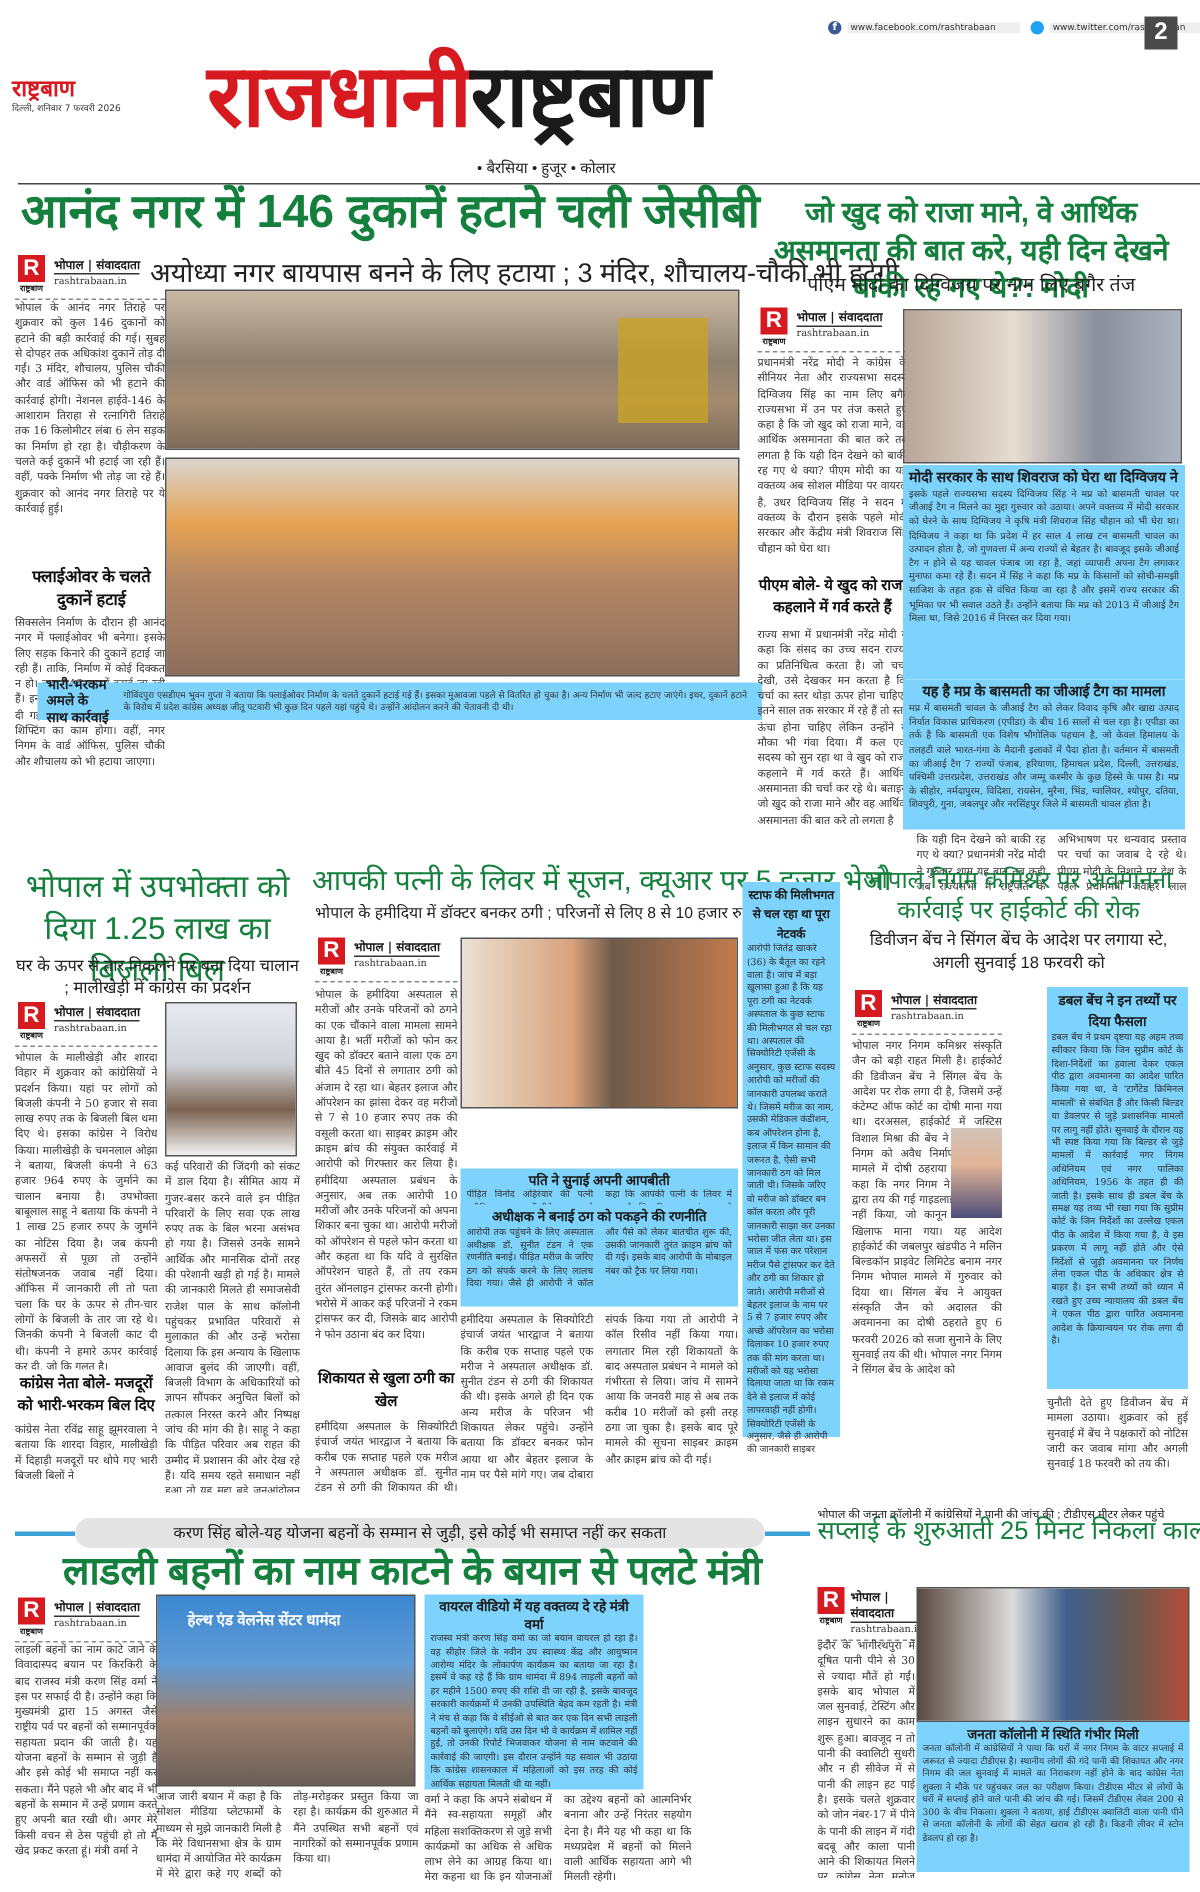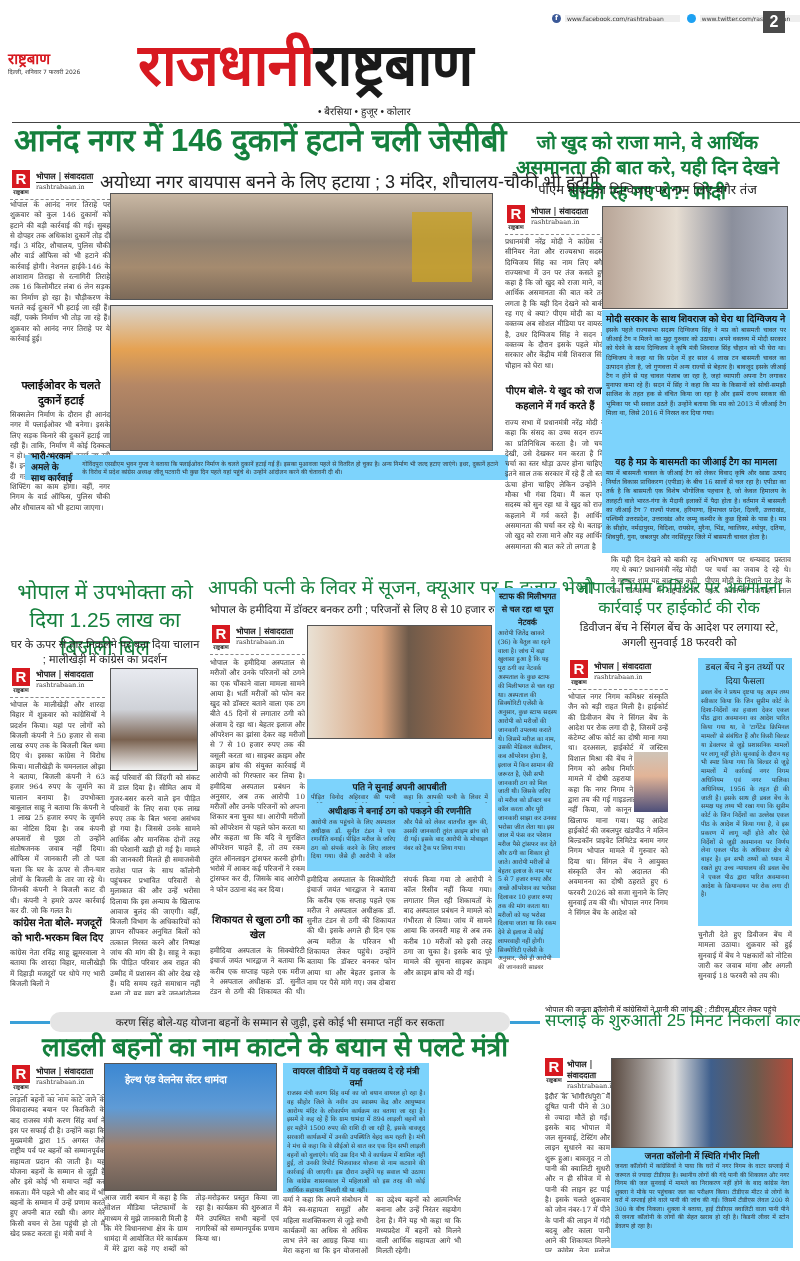--- a/index.html
+++ b/index.html
@@ -156,21 +156,21 @@
       </div>
     <div>
         <div class="who">भोपाल | संवाददाता</div>
         <div class="site">rashtrabaan.in</div>
       </div>
   </div>
 </div>
 <div class="abs body" style="left:568px;top:692px;width:100px;height:305px;">भोपाल नगर निगम कमिश्नर संस्कृति जैन को बड़ी राहत मिली है। हाईकोर्ट की डिवीजन बेंच ने सिंगल बेंच के आदेश पर रोक लगा दी है, जिसमें उन्हें कंटेम्प्ट ऑफ कोर्ट का दोषी माना गया था। दरअसल, हाईकोर्ट में जस्टिस विशाल मिश्रा की बेंच ने भोपाल नगर निगम को अवैध निर्माण गिराने के मामले में दोषी ठहराया था। कोर्ट ने कहा कि नगर निगम ने सुप्रीम कोर्ट द्वारा तय की गई गाइडलाइन का पालन नहीं किया, जो कानून के राज के खिलाफ माना गया। यह आदेश हाईकोर्ट की जबलपुर खंडपीठ ने मलिन बिल्डकॉन प्राइवेट लिमिटेड बनाम नगर निगम भोपाल मामले में गुरुवार को दिया था। सिंगल बेंच ने आयुक्त संस्कृति जैन को अदालत की अवमानना का दोषी ठहराते हुए 6 फरवरी 2026 को सजा सुनाने के लिए सुनवाई तय की थी। भोपाल नगर निगम ने सिंगल बेंच के आदेश को</div>
 <div class="abs photo" style="left:634px;top:752px;width:34px;height:60px;background:linear-gradient(180deg,#cfc4b8 0%,#e2b497 40%,#4d4f7a 100%);border:none;"></div>
 <div class="abs box" style="left:698px;top:658px;width:94px;height:268px;padding:2px 3px;">
-  <div style="font-weight:normal;font-size:9px;text-align:center;font-family:'Liberation Sans',sans-serif;line-height:14px;">डबल बेंच ने इन तथ्यों पर दिया फैसला</div>
+  <div style="font-weight:bold;font-size:9px;text-align:center;font-family:'Liberation Sans',sans-serif;line-height:14px;">डबल बेंच ने इन तथ्यों पर दिया फैसला</div>
   <div class="body" style="font-size:6.2px;line-height:8.8px;height:236px;">डबल बेंच ने प्रथम दृष्टया यह अहम तथ्य स्वीकार किया कि जिन सुप्रीम कोर्ट के दिशा-निर्देशों का हवाला देकर एकल पीठ द्वारा अवमानना का आदेश पारित किया गया था, वे 'टार्गेटेड क्रिमिनल मामलों' से संबंधित हैं और किसी बिल्डर या डेवलपर से जुड़े प्रशासनिक मामलों पर लागू नहीं होते। सुनवाई के दौरान यह भी स्पष्ट किया गया कि बिल्डर से जुड़े मामलों में कार्रवाई नगर निगम अधिनियम एवं नगर पालिका अधिनियम, 1956 के तहत ही की जाती है। इसके साथ ही डबल बेंच के समक्ष यह तथ्य भी रखा गया कि सुप्रीम कोर्ट के जिन निर्देशों का उल्लेख एकल पीठ के आदेश में किया गया है, वे इस प्रकरण में लागू नहीं होते और ऐसे निर्देशों से जुड़ी अवमानना पर निर्णय लेना एकल पीठ के अधिकार क्षेत्र से बाहर है। इन सभी तथ्यों को ध्यान में रखते हुए उच्च न्यायालय की डबल बेंच ने एकल पीठ द्वारा पारित अवमानना आदेश के क्रियान्वयन पर रोक लगा दी है।</div>
 </div>
 <div class="abs body" style="left:698px;top:930px;width:94px;height:65px;">चुनौती देते हुए डिवीजन बेंच में मामला उठाया। शुक्रवार को हुई सुनवाई में बेंच ने पक्षकारों को नोटिस जारी कर जवाब मांगा और अगली सुनवाई 18 फरवरी को तय की।</div>
 
 <div class="abs" style="left:10px;top:1012px;width:530px;height:20px;display:flex;align-items:center;">
   <div style="width:40px;height:3px;background:#3aa0d8;"></div>
   <div style="flex:1;background:#e4e4e4;border-radius:10px;font-size:10.5px;text-align:center;line-height:20px;font-family:'Liberation Sans',sans-serif;white-space:nowrap;overflow:hidden;">करण सिंह बोले-यह योजना बहनों के सम्मान से जुड़ी, इसे कोई भी समाप्त नहीं कर सकता</div>
   <div style="width:30px;height:3px;background:#3aa0d8;"></div>
 </div>
 <div class="abs hl" style="left:10px;top:1033px;width:530px;font-size:26px;text-align:center;white-space:nowrap;">लाडली बहनों का नाम काटने के बयान से पलटे मंत्री</div>

